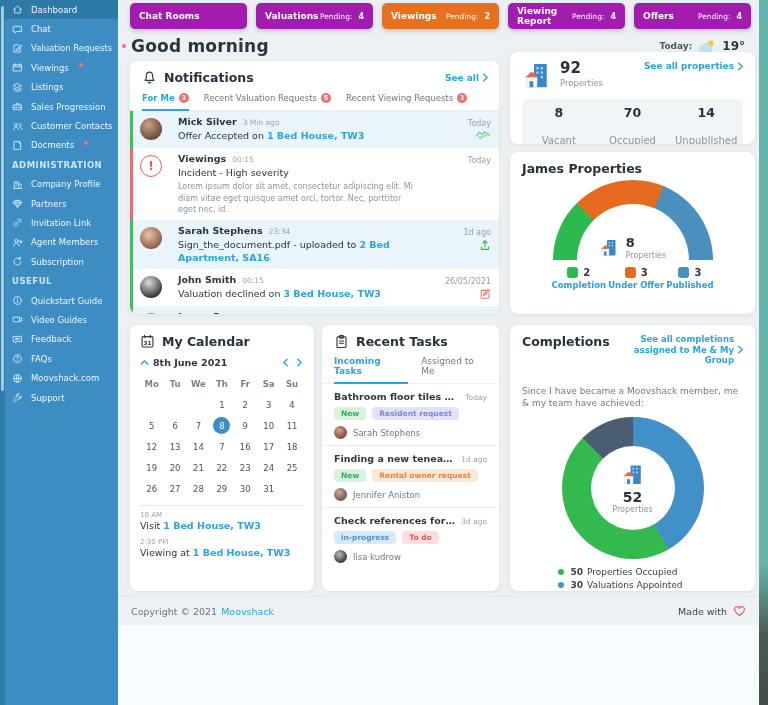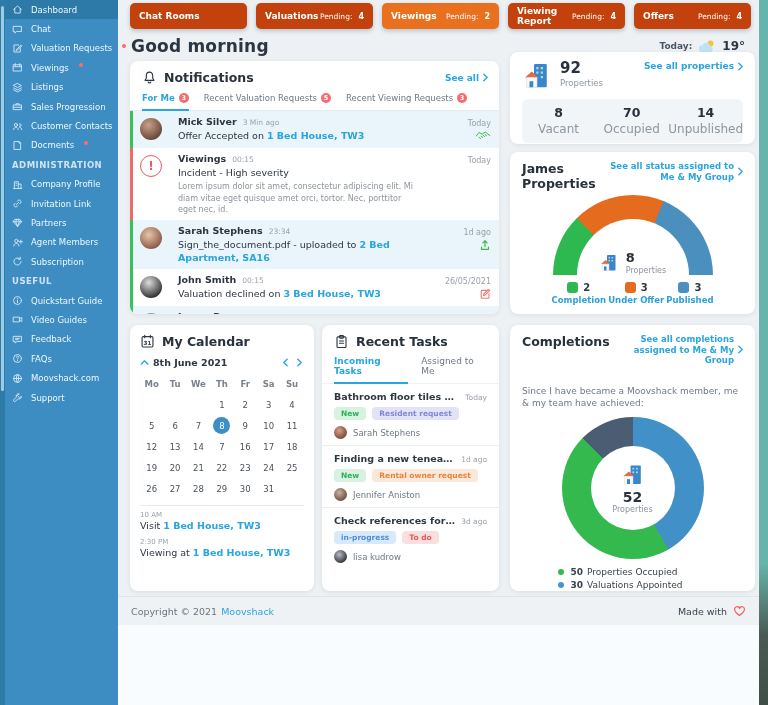--- a/index.html
+++ b/index.html
@@ -19,21 +19,21 @@
   .sb-item { display:flex; align-items:center; gap:8px; height:19.4px; padding-left:7px; font-size:8.5px; cursor:pointer; white-space:nowrap; }
   .sb-item.active { background:#2d7aa9; }
   .sb-section { display:flex; align-items:center; height:19.4px; padding-left:7px; font-size:8.5px; font-weight:bold; letter-spacing:.5px; color:#cfe4f2; }
   .si { width:11px; height:11px; flex:none; color:#dceefb; }
   .si path,.si circle,.si rect { fill:none; stroke:currentColor; stroke-width:1.1; stroke-linecap:round; stroke-linejoin:round; }
   .dot { width:4px; height:4px; border-radius:50%; background:#ff6b6b; flex:none; margin-left:2px; margin-top:-5px; }
 
   
   .main { position:absolute; left:118px; top:0; width:641px; height:705px; display:flex; flex-direction:column; }
   .tabbar { display:flex; gap:9px; padding:3px 0 0 12px; }
-  .tab { width:117px; height:26px; border-radius:5px; background:#c2410c; color:#fff; display:flex; align-items:center; justify-content:space-between; padding:0 9px; box-shadow:0 2px 4px rgba(20,60,90,.25); cursor:pointer; }
+  .tab { width:117px; height:26px; border-radius:5px; background:#a21caf; color:#fff; display:flex; align-items:center; justify-content:space-between; padding:0 9px; box-shadow:0 2px 4px rgba(20,60,90,.25); cursor:pointer; }
   .tab.orange { background:#e8701f; }
   .tab .lbl { font-size:9px; font-weight:bold; }
   .tab .pend { font-size:7.5px; display:flex; gap:6px; align-items:center; }
   .tab .pend b { font-size:8px; }
 
   .greet-row { display:flex; justify-content:space-between; align-items:center; padding:7px 14px 4px 13px; }
   .greet { font-size:17px; font-weight:bold; color:#2b3642; letter-spacing:.2px; }
   .today { display:flex; align-items:center; gap:5px; font-size:9px; font-weight:bold; color:#4a5663; }
   .temp { font-size:12px; font-weight:bold; color:#2b3642; }
 
@@ -75,21 +75,21 @@
 
   
   .properties { height:92px; padding:9px 12px; }
   .prop-head { display:flex; align-items:flex-start; gap:8px; }
   .bld { flex:none; }
   .prop-num { font-size:15px; font-weight:bold; color:#28313c; line-height:1; }
   .prop-lbl { font-size:8.5px; color:#8d959e; margin-top:2px; }
   .prop-stats { margin-top:8px; background:#f1f5f7; border-radius:6px; display:flex; padding:6px 0 7px; }
   .pstat { flex:1; text-align:center; }
   .pstat .v { font-size:12.5px; font-weight:bold; color:#28313c; }
-  .pstat .l { font-size:12px; color:#8d959e; margin-top:2px; }
+  .pstat .l { font-size:10px; color:#8d959e; margin-top:15px; }
 
   
   .vacant { height:162px; margin-top:8px; padding:9px 12px 8px; }
   .vhead { display:flex; align-items:flex-start; }
   .vhead .see-all { text-align:right; max-width:135px; line-height:1.25; font-size:8.5px; }
   .gauge-wrap { width:170px; margin:4px auto 0; }
   .gauge { width:170px; height:80px; position:relative; overflow:hidden; }
   .gauge .ring { position:absolute; left:5px; top:0; width:160px; height:160px; border-radius:50%;
     background:conic-gradient(from 270deg,#2eb850 0deg 45deg,#e56b1e 45deg 112.5deg,#4b8fbf 112.5deg 180deg,transparent 180deg 360deg); }
   .gauge .hole { position:absolute; left:29px; top:24px; width:112px; height:112px; border-radius:50%; background:#fff; }
@@ -233,29 +233,29 @@
       </div>
       <div class="sb-section">ADMINISTRATION</div>
       <div class="sb-item">
         <svg class="si" viewBox="0 0 14 14">
             <path d="M3 12 V3.5 H8 V12 M8 6.5 H11.5 V12 M2 12 H12.5 M5 5.5 H6 M5 8 H6"></path>
           </svg>
         <span>Company Profile</span>
       </div>
       <div class="sb-item">
         <svg class="si" viewBox="0 0 14 14">
+            <path d="M4 3 H10 L12.2 6 L7 11.8 L1.8 6 Z M1.8 6 H12.2 M7 11.8 L4.6 6 L6 3 M7 11.8 L9.4 6 L8 3"></path>
+          </svg>
+        <span>Partners</span>
+      </div>
+      <div class="sb-item">
+        <svg class="si" viewBox="0 0 14 14">
             <path d="M5.5 8.5 L8.5 5.5 M4.2 6.6 L3 7.8 A2.3 2.3 0 0 0 6.2 11 L7.4 9.8 M9.8 7.4 L11 6.2 A2.3 2.3 0 0 0 7.8 3 L6.6 4.2"></path>
           </svg>
         <span>Invitation Link</span>
-      </div>
-      <div class="sb-item">
-        <svg class="si" viewBox="0 0 14 14">
-            <path d="M4 3 H10 L12.2 6 L7 11.8 L1.8 6 Z M1.8 6 H12.2 M7 11.8 L4.6 6 L6 3 M7 11.8 L9.4 6 L8 3"></path>
-          </svg>
-        <span>Partners</span>
       </div>
       <div class="sb-item">
         <svg class="si" viewBox="0 0 14 14">
             <circle cx="5.6" cy="5" r="2.1"></circle>
             <path d="M2.2 11.5 C2.2 9 4.4 8.2 5.6 8.2 C6.8 8.2 9 9 9 11.5 M11.2 4 V8 M9.2 6 H13.2"></path>
           </svg>
         <span>Agent Members</span>
       </div>
       <div class="sb-item">
         <svg class="si" viewBox="0 0 14 14">
@@ -650,26 +650,20 @@
             <div class="pstat">
               <div class="v">14</div>
               <div class="l">Unpublished</div>
             </div>
           </div>
         </div>
 
         <div class="card vacant">
           <div class="vhead">
             <span class="card-title">James Properties</span>
-            <span class="see-all">
-                <span>See all status assigned to Me &amp; My Group</span>
-                <svg class="chv" viewBox="0 0 6 10">
-                  <path d="M1 1 L5 5 L1 9"></path>
-                </svg>
-              </span>
           </div>
           <div class="gauge-wrap">
             <div class="gauge">
               <div class="ring"></div>
               <div class="hole"></div>
               <div class="gc">
                 <svg width="20" height="20" viewBox="0 0 40 40">
                   <rect x="16" y="4" width="17" height="31" rx="1.5" fill="#3b86c8"></rect>
                   <g fill="#9fdcf0">
                       <rect x="19" y="8" width="3" height="3"></rect>

